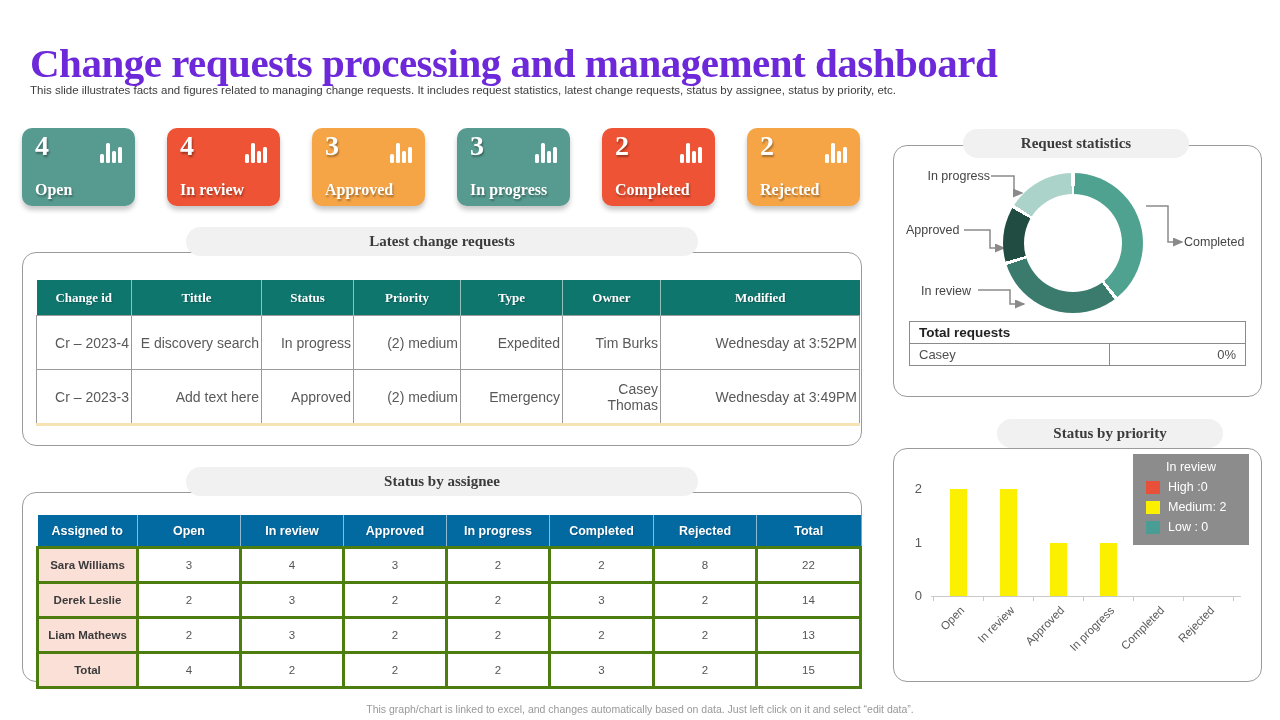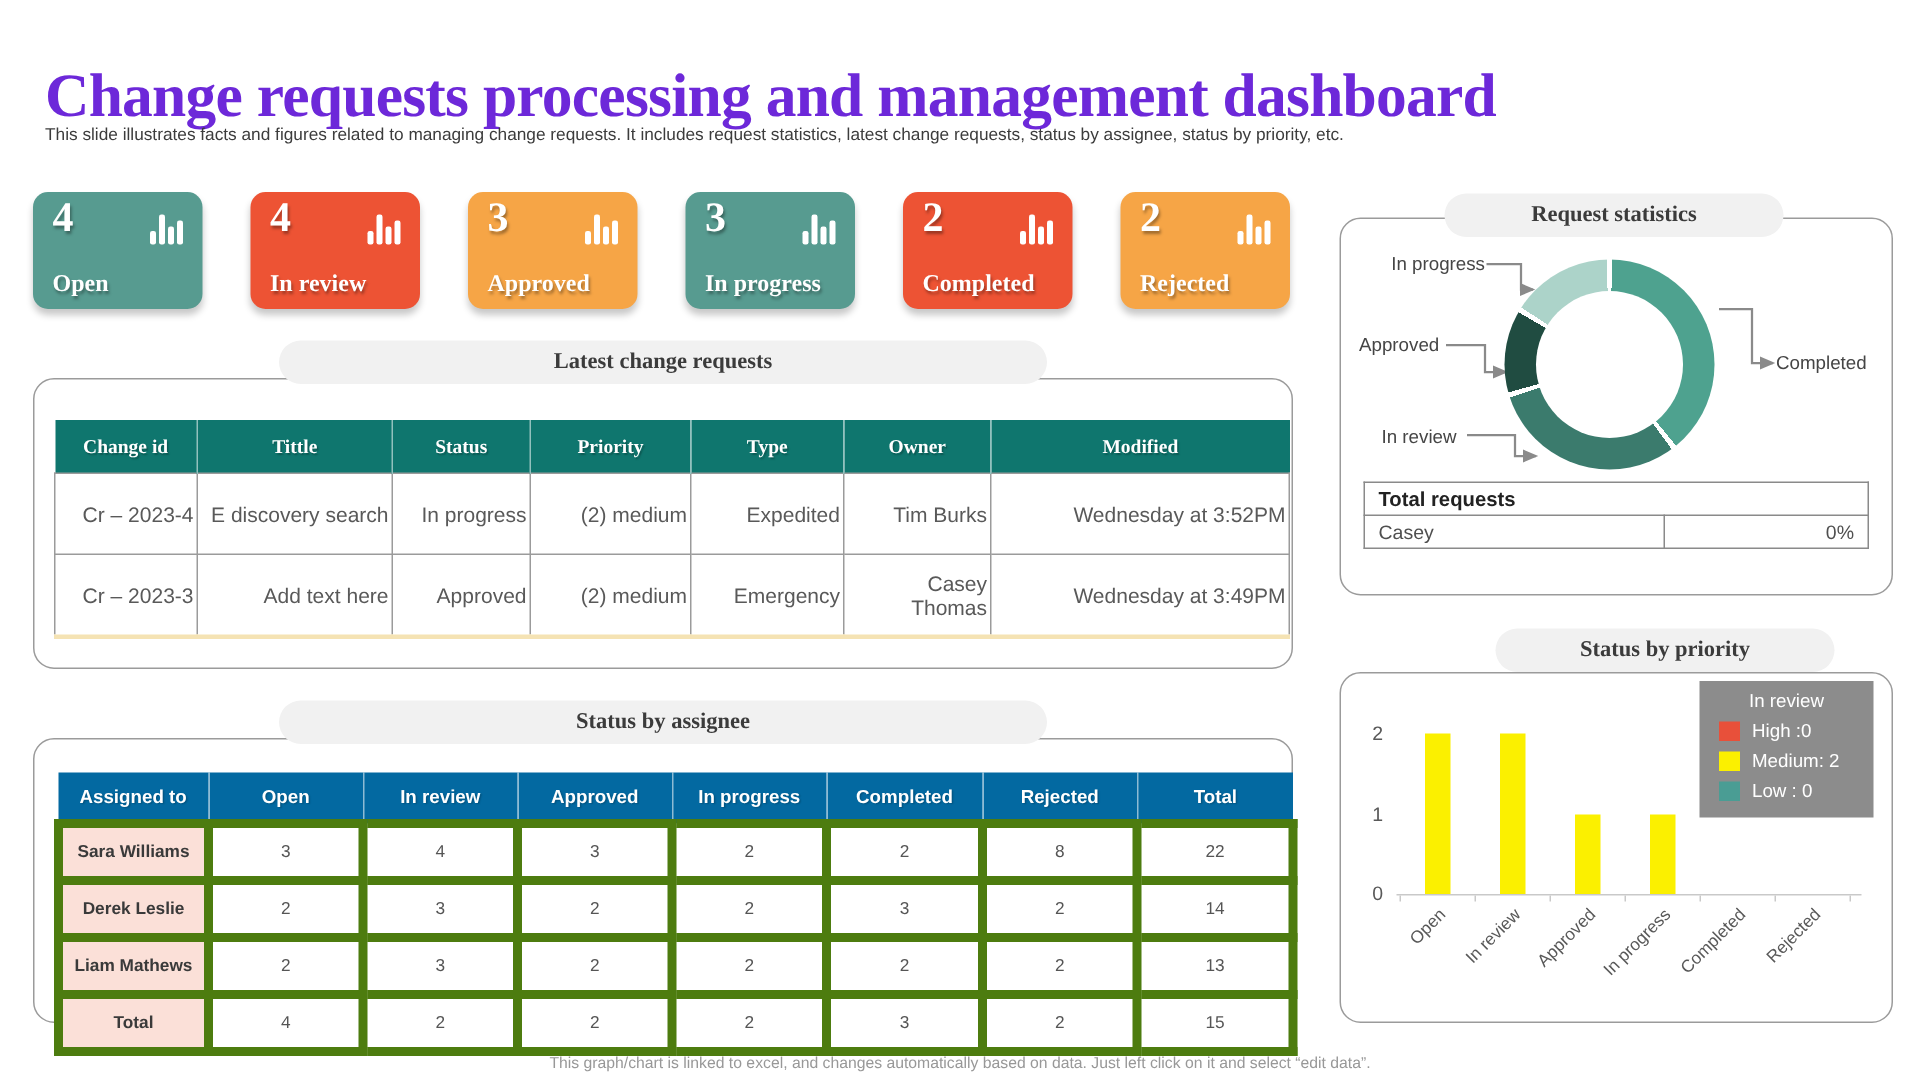--- a/index.html
+++ b/index.html
@@ -46,21 +46,21 @@
   #table-latest td{height:53px;font-size:14px;color:#595959;text-align:right;
                    border:1px solid #9b9b9b;background:#fff;padding:0 2px;}
 
   
   #table-assignee{position:absolute;left:13px;top:22px;width:823px;border-collapse:collapse;
                   table-layout:fixed;border-bottom:2px solid #efa28f;}
   #table-assignee th{background:#0369a1;color:#fff;font-size:12.5px;font-weight:bold;height:29px;
                      border-right:1px solid rgba(255,255,255,.55);text-shadow:1px 1px 1px rgba(0,0,0,.2);}
   #table-assignee th:last-child{border-right:none;}
   #table-assignee td{height:30px;font-size:11.5px;color:#555;text-align:center;
-                     border:6px solid #4d7c0f;background:#fff;}
+                     border:3px solid #4d7c0f;background:#fff;}
   #table-assignee td.name{background:#FBE0D8;font-weight:bold;color:#3a3a3a;}
 
   
   #donut{position:absolute;left:109px;top:27px;width:140px;height:140px;border-radius:50%;}
   #donut::after{content:"";position:absolute;inset:21px;background:#fff;border-radius:50%;}
   #donut-connectors{position:absolute;inset:0;pointer-events:none;}
   .chart-label{position:absolute;font-size:12.5px;color:#454545;white-space:nowrap;}
   #lbl-inprogress{left:10px;top:23px;width:86px;text-align:right;}
   #lbl-approved{left:12px;top:77px;}
   #lbl-inreview{left:27px;top:138px;}

